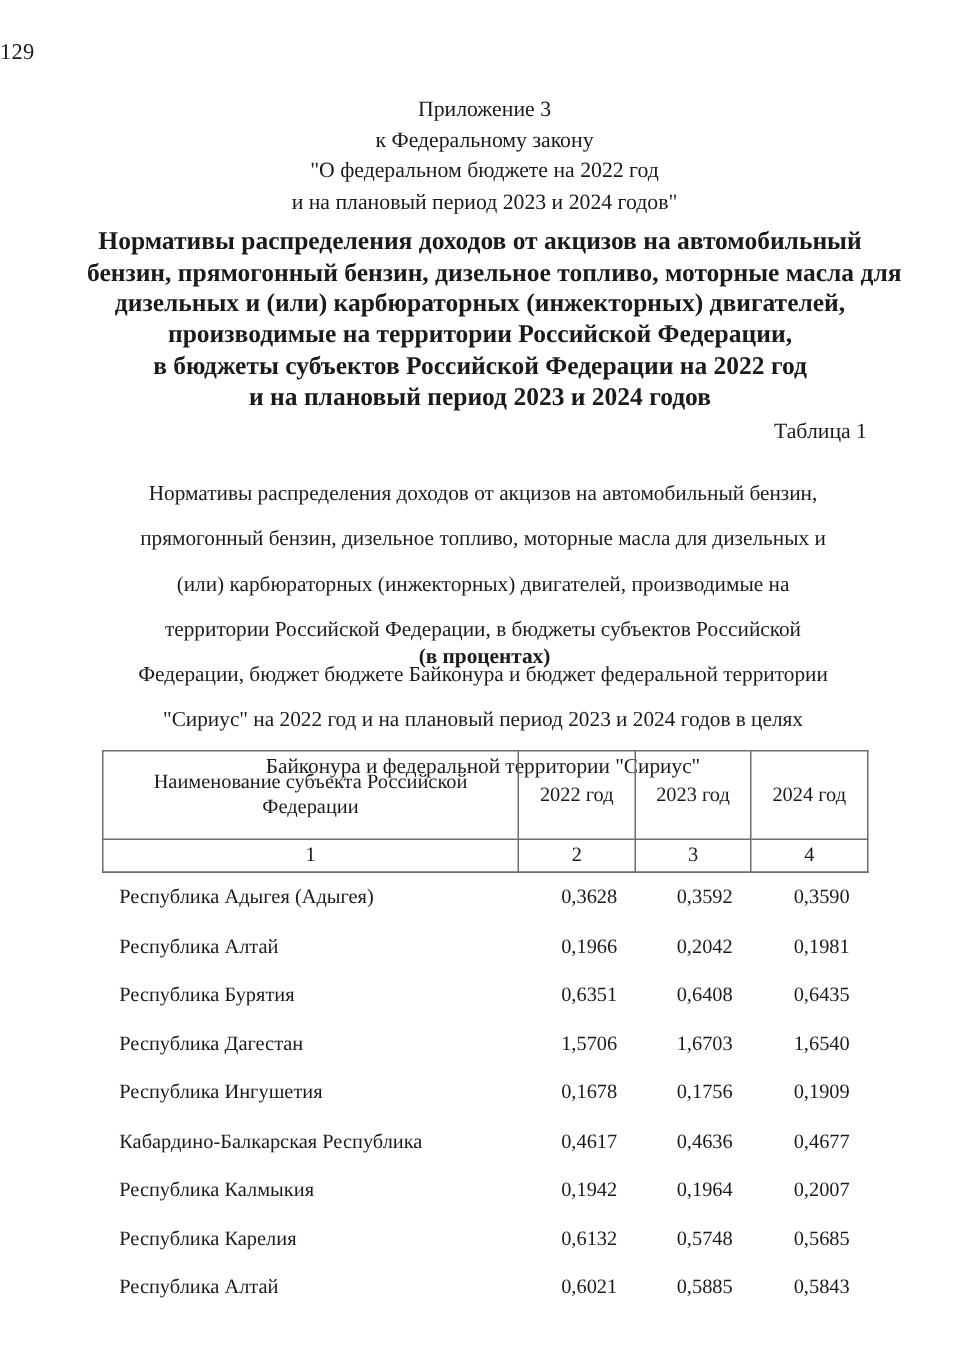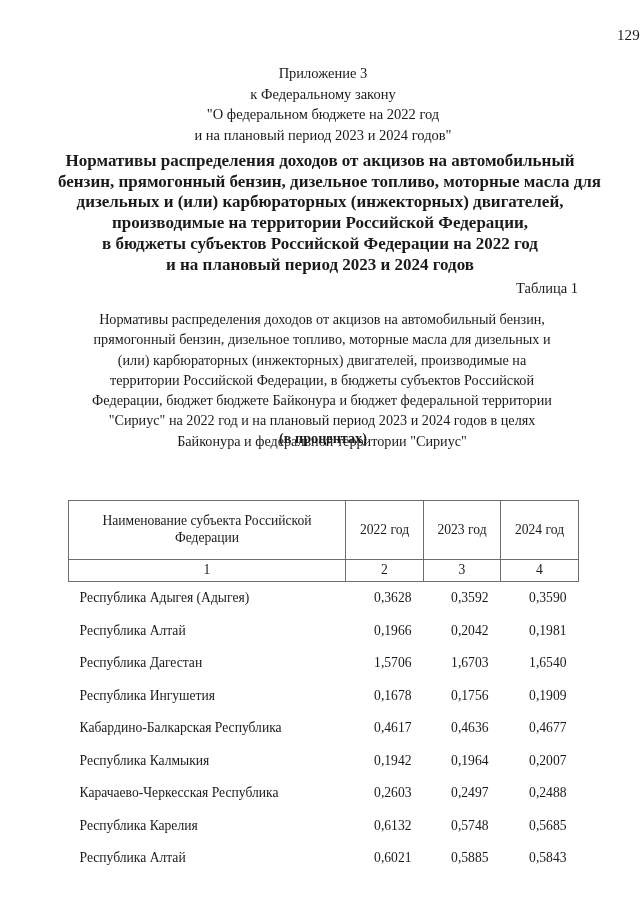--- a/index.html
+++ b/index.html
@@ -22,21 +22,21 @@
     height: 905px;
     box-sizing: border-box;
   }
 
   
   .page-number {
     position: absolute;
     top: 26px;
     left: 0;
     width: 640px;
-    text-align: right;
+    text-align: left;
     font-size: 15px;
     line-height: 18px;
     letter-spacing: 0.2px;
   }
 
   
   .ref-block {
     position: absolute;
     top: 63px;
     left: 68px;
@@ -83,20 +83,21 @@
     top: 309px;
     left: 72px;
     width: 500px;
     text-align: center;
     font-size: 14.2px;
     line-height: 20.3px;
   }
   .lead-paragraph .p-line {
     display: block;
     white-space: nowrap;
+    margin-top: 10px;
   }
 
   
   .units-note {
     position: absolute;
     top: 429px;
     left: 68px;
     width: 510px;
     text-align: center;
     font-size: 14.2px;
@@ -219,20 +220,26 @@
           <td class="value-cell">0,3592</td>
           <td class="value-cell">0,3590</td>
         </tr>
         <tr>
           <td class="subject-cell">Республика Алтай</td>
           <td class="value-cell">0,1966</td>
           <td class="value-cell">0,2042</td>
           <td class="value-cell">0,1981</td>
         </tr>
         <tr>
+          <td class="subject-cell">Республика Бурятия</td>
+          <td class="value-cell">0,6351</td>
+          <td class="value-cell">0,6408</td>
+          <td class="value-cell">0,6435</td>
+        </tr>
+        <tr>
           <td class="subject-cell">Республика Дагестан</td>
           <td class="value-cell">1,5706</td>
           <td class="value-cell">1,6703</td>
           <td class="value-cell">1,6540</td>
         </tr>
         <tr>
           <td class="subject-cell">Республика Ингушетия</td>
           <td class="value-cell">0,1678</td>
           <td class="value-cell">0,1756</td>
           <td class="value-cell">0,1909</td>
@@ -243,26 +250,20 @@
           <td class="value-cell">0,4636</td>
           <td class="value-cell">0,4677</td>
         </tr>
         <tr>
           <td class="subject-cell">Республика Калмыкия</td>
           <td class="value-cell">0,1942</td>
           <td class="value-cell">0,1964</td>
           <td class="value-cell">0,2007</td>
         </tr>
         <tr>
-          <td class="subject-cell">Карачаево-Черкесская Республика</td>
-          <td class="value-cell">0,2603</td>
-          <td class="value-cell">0,2497</td>
-          <td class="value-cell">0,2488</td>
-        </tr>
-        <tr>
           <td class="subject-cell">Республика Карелия</td>
           <td class="value-cell">0,6132</td>
           <td class="value-cell">0,5748</td>
           <td class="value-cell">0,5685</td>
         </tr>
         <tr>
           <td class="subject-cell">Республика Алтай</td>
           <td class="value-cell">0,6021</td>
           <td class="value-cell">0,5885</td>
           <td class="value-cell">0,5843</td>

